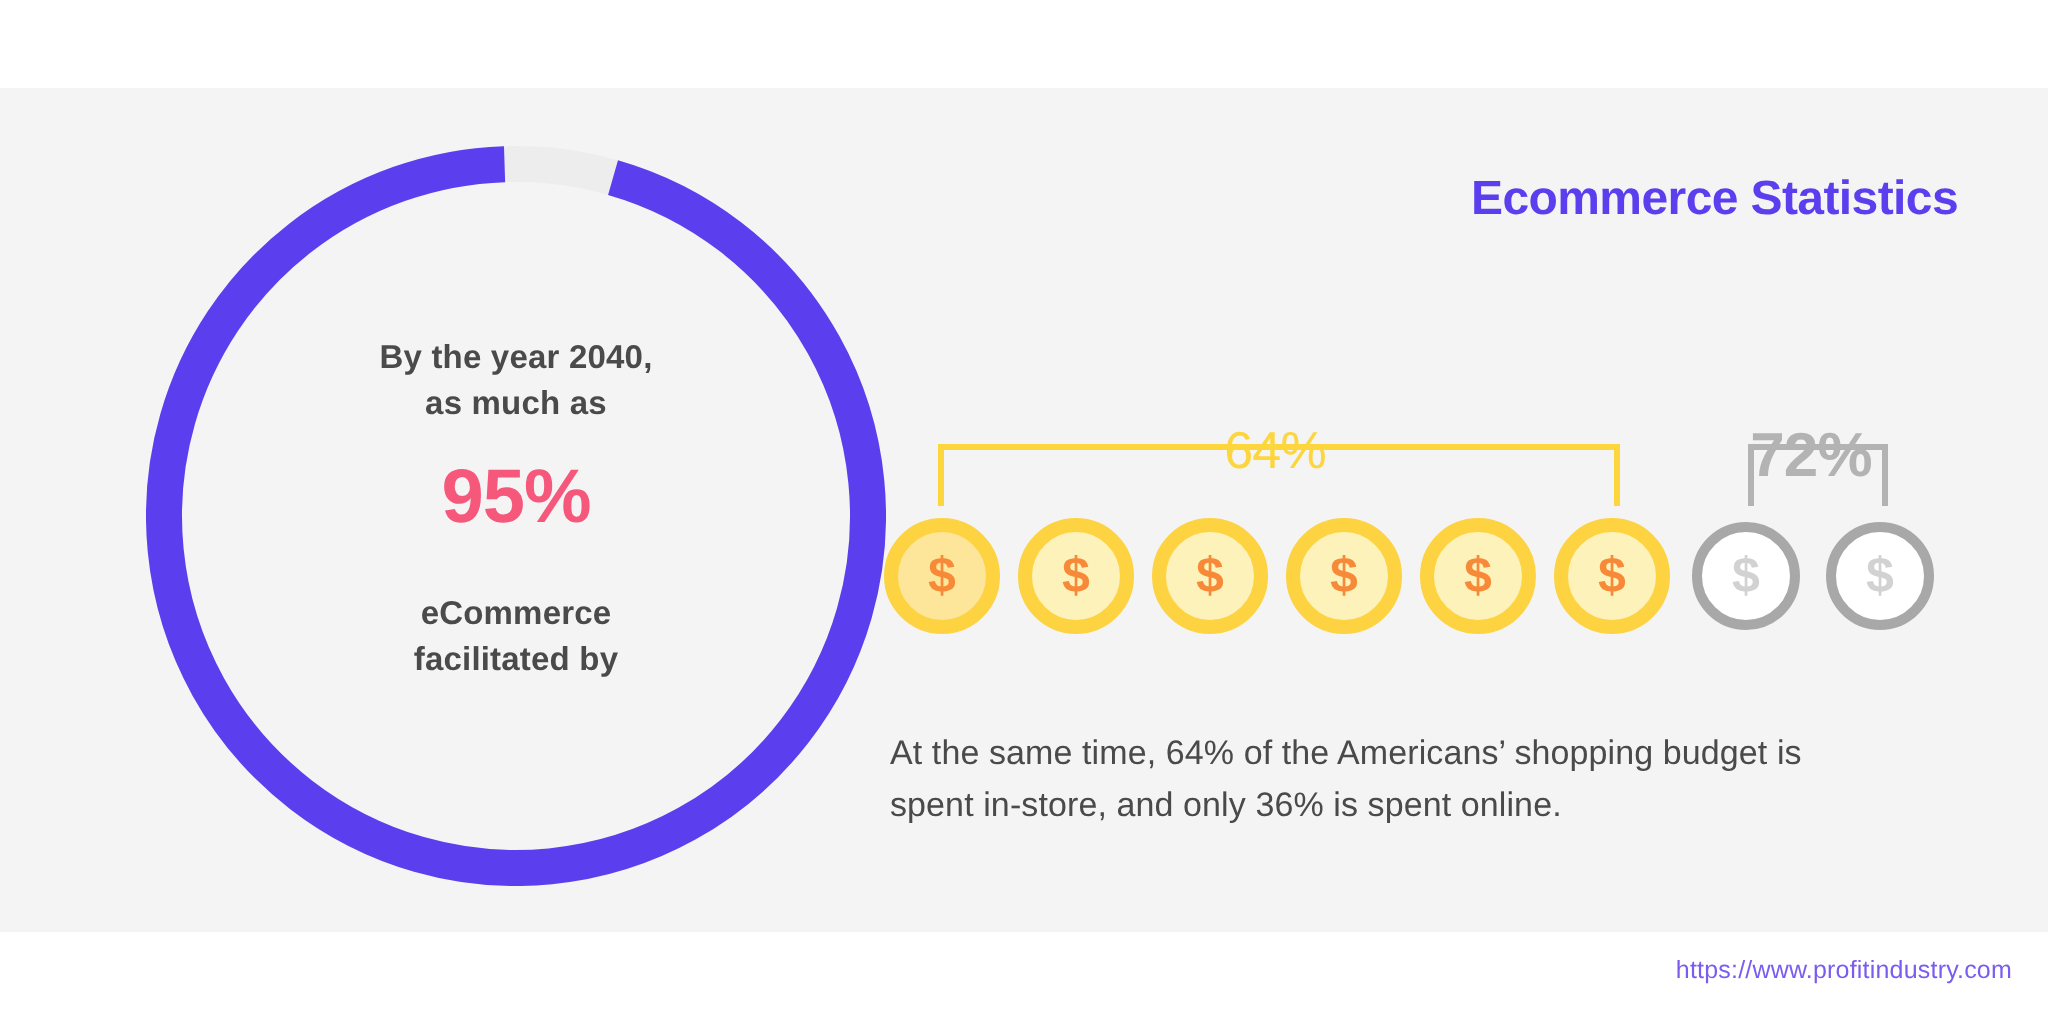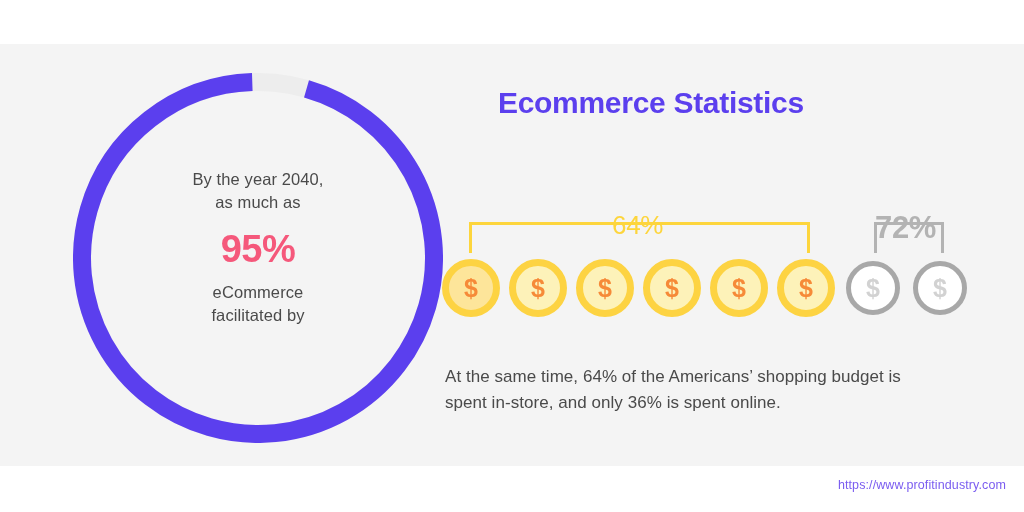--- a/index.html
+++ b/index.html
@@ -55,46 +55,47 @@
     top: 95px;
     width: 270px;
     text-align: center;
     color: #4a4a4a;
   }
   .donut-line {
     font-size: 16.5px;
     line-height: 23px;
     letter-spacing: 0.1px;
     color: #4a4a4a;
+    font-weight: bold;
   }
   .donut-big {
     font-size: 38px;
     font-weight: bold;
     color: #f5587b;
     line-height: 52px;
-    margin: 9px 0 6px 0;
+    margin: 9px 0 21px 0;
     letter-spacing: -0.5px;
   }
 
   
   .right-col {
     position: absolute;
     left: 440px;
     top: 44px;
     width: 584px;
     height: 422px;
   }
 
   .title {
     position: absolute;
-    left: 58px;
+    left: 79px;
     top: 42px;
     width: 460px;
-    text-align: left;
-    font-size: 30px;
+    text-align: right;
+    font-size: 24px;
     font-weight: bold;
     color: #5b3fee;
     letter-spacing: -0.3px;
   }
 
   
   .pct-yellow {
     position: absolute;
     left: 140px;
     top: 166px;

